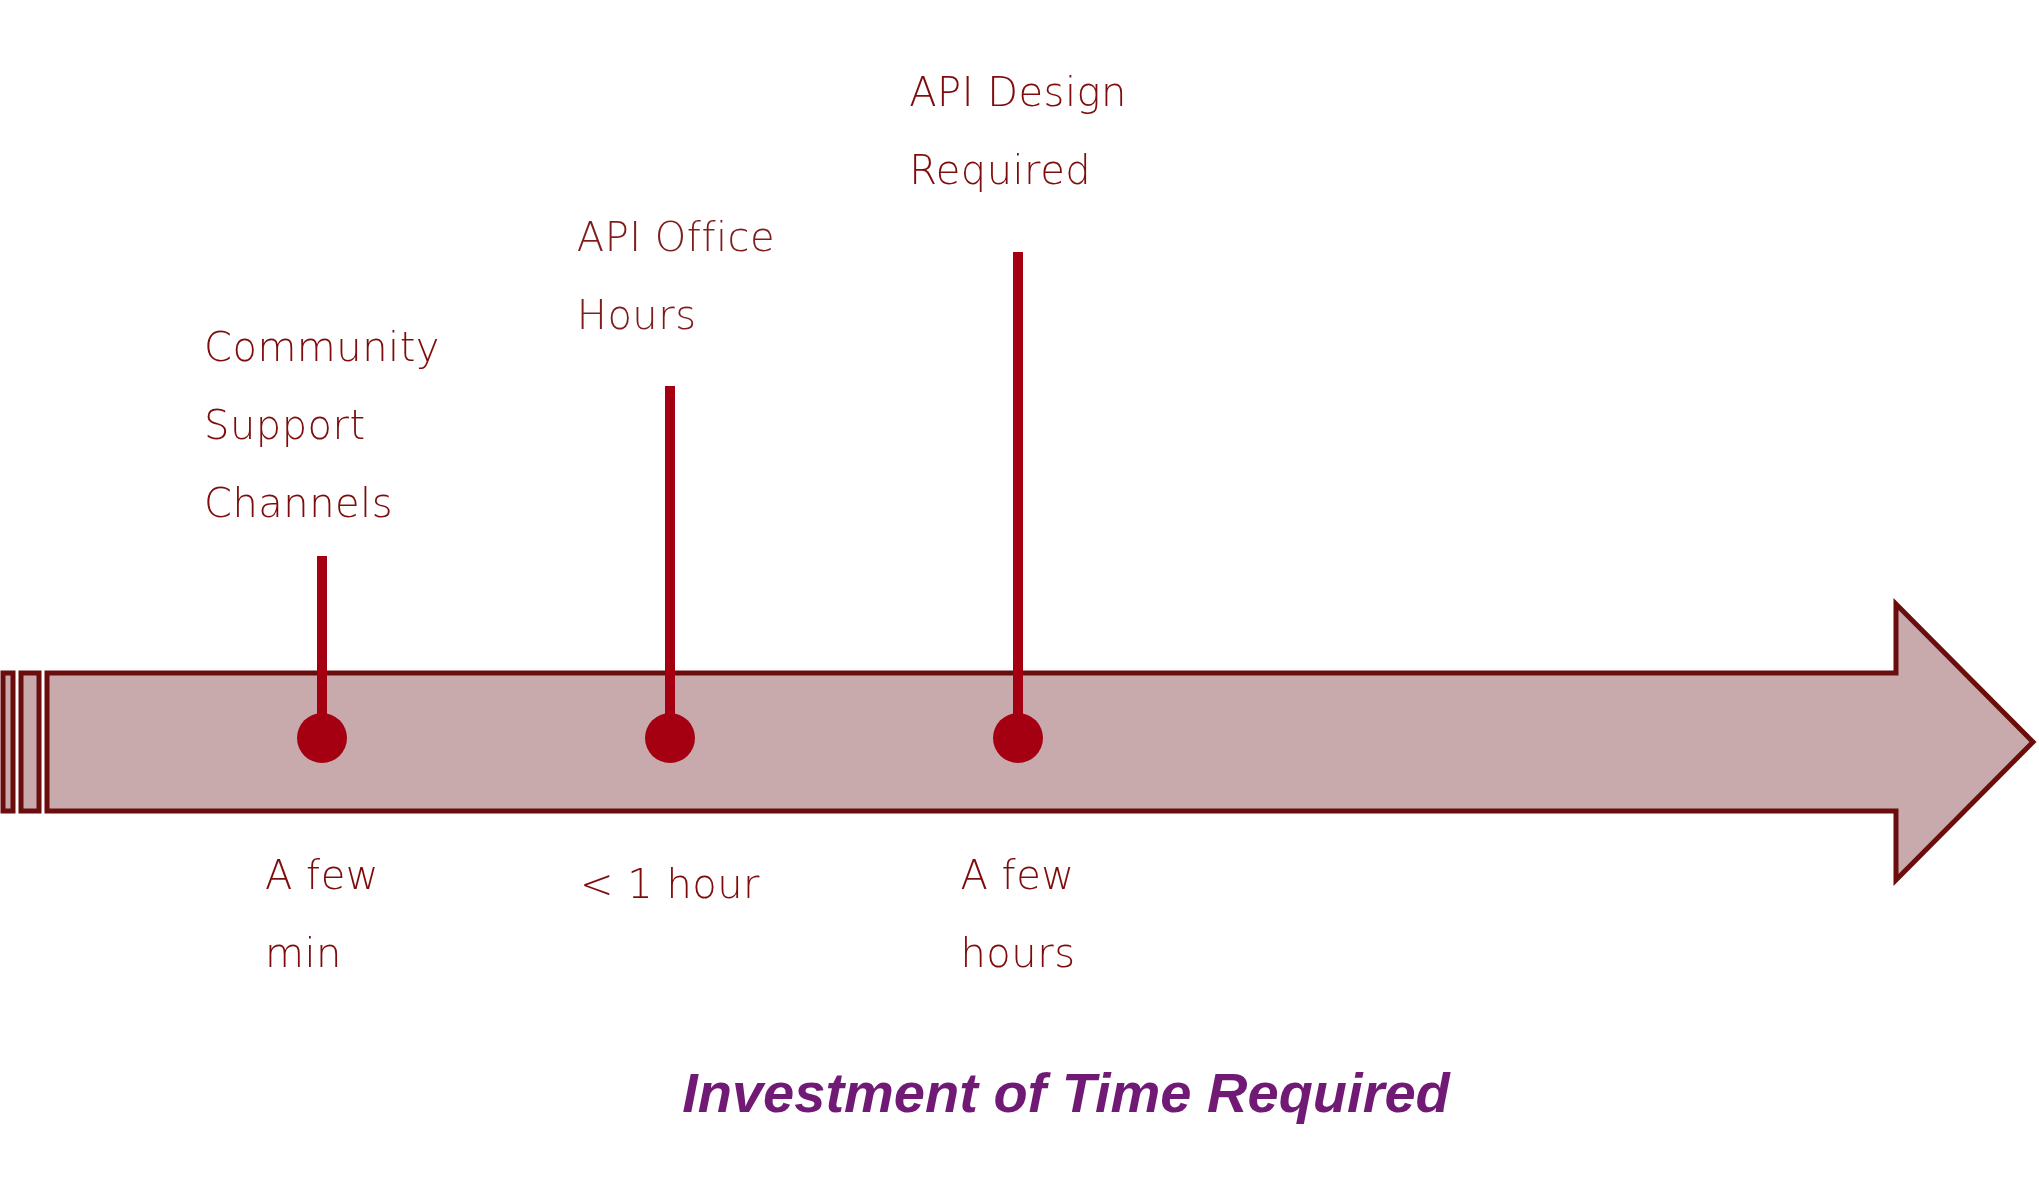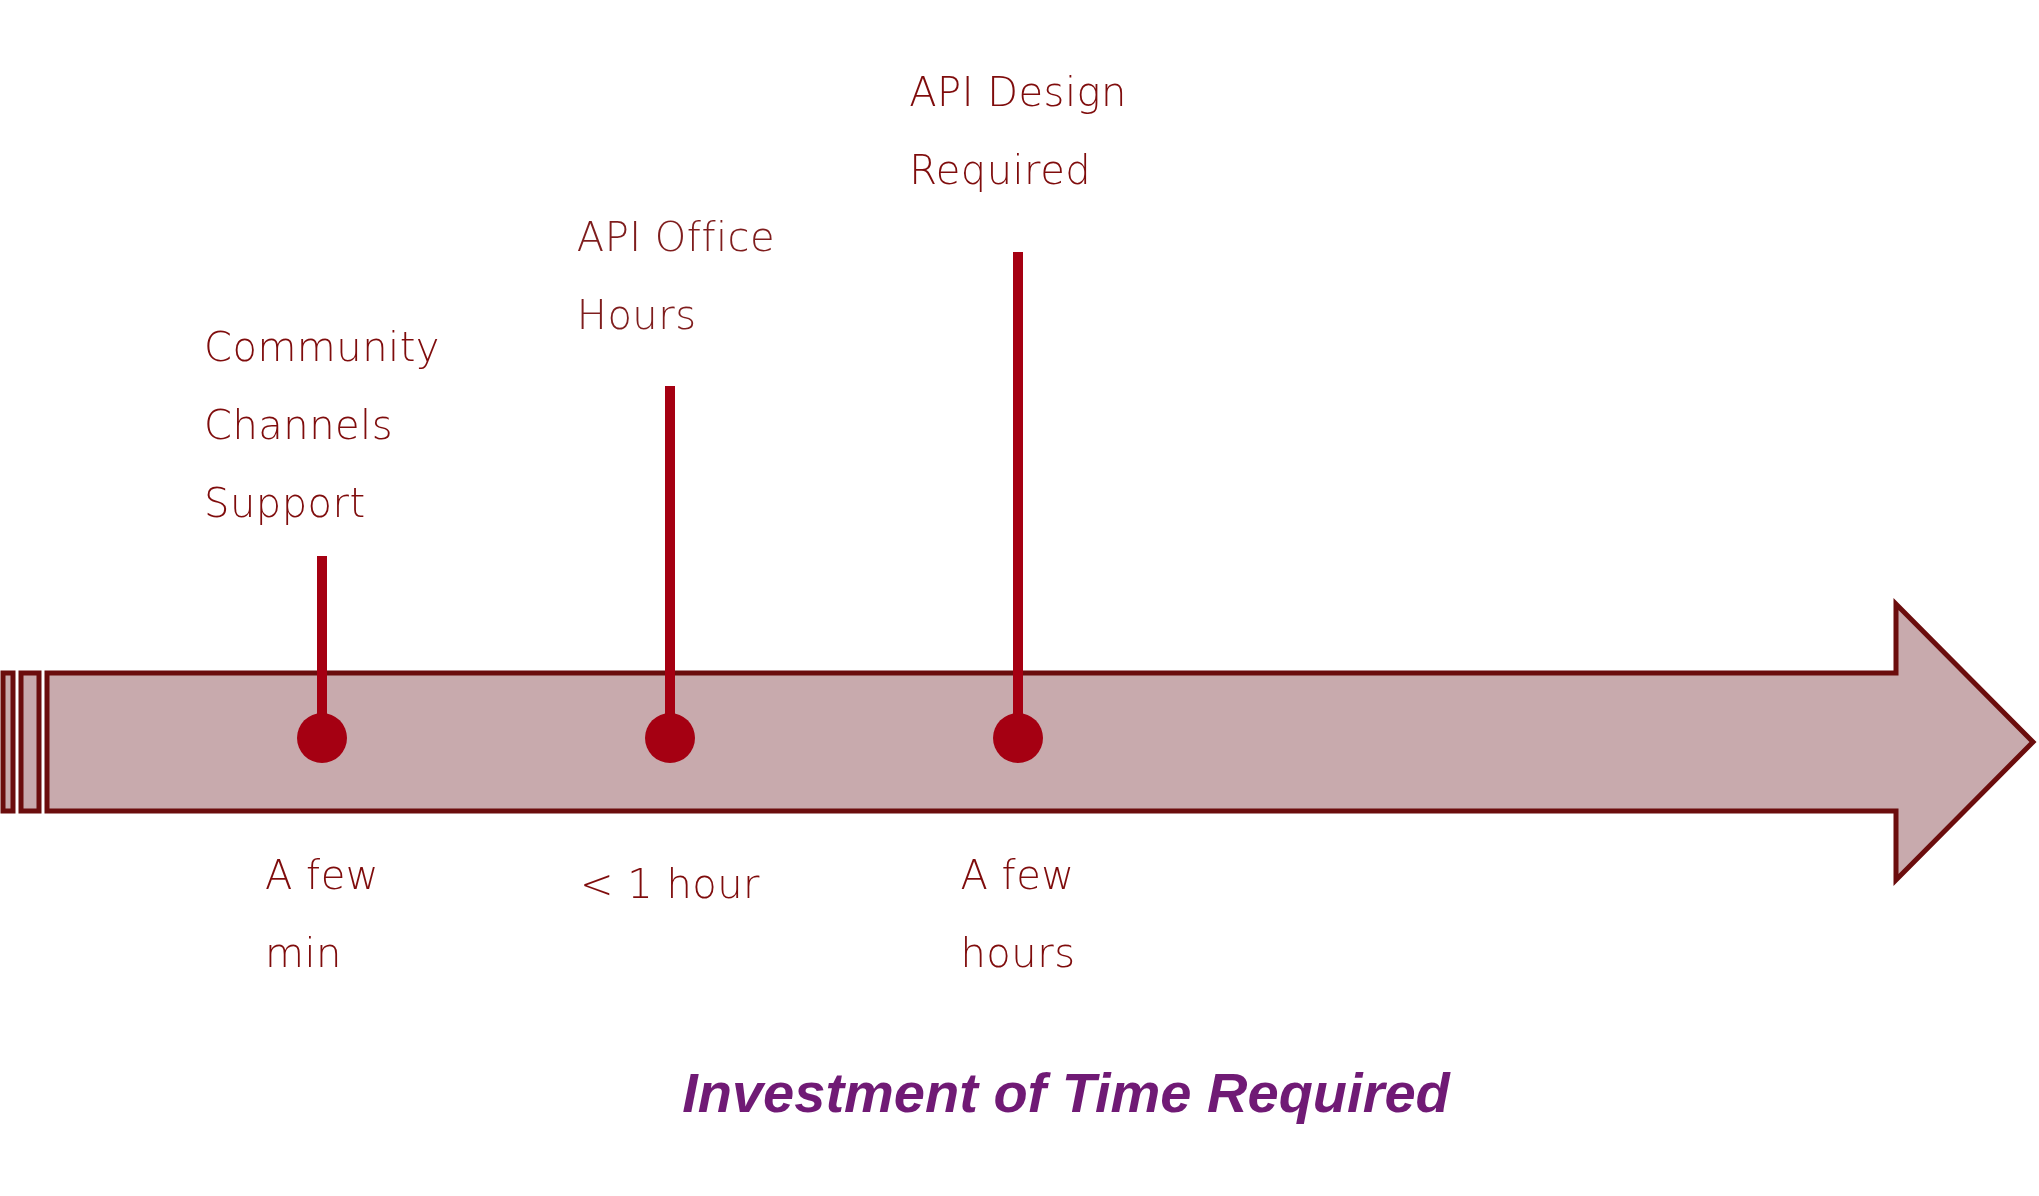--- a/index.html
+++ b/index.html
@@ -64,22 +64,22 @@
         <circle cx="322" cy="738" r="25" fill="#a50012"></circle>
         <line x1="670" x2="670" y1="386" y2="738" stroke="#a50012" stroke-width="10"></line>
         <circle cx="670" cy="738" r="25" fill="#a50012"></circle>
         <line x1="1018" x2="1018" y1="252" y2="738" stroke="#a50012" stroke-width="10"></line>
         <circle cx="1018" cy="738" r="25" fill="#a50012"></circle>
       </g>
   </svg>
 
   <div class="label" id="top-0" style="color: rgb(127, 12, 12); left: 322px; top: 308px; line-height: 78px;">
       <span>Community</span>
+      <span>Support</span>
       <span>Channels</span>
-      <span>Support</span>
     </div>
   <div class="label" id="top-1" style="color: #7f1d1d; left: 670px; top: 198px; line-height: 78px; margin-left: 6px;">
       <span>API Office</span>
       <span>Hours</span>
     </div>
   <div class="label" id="top-2" style="color: rgb(127, 12, 12); left: 1018px; top: 53px; line-height: 78px;">
       <span>API Design</span>
       <span>Required</span>
     </div>
 

